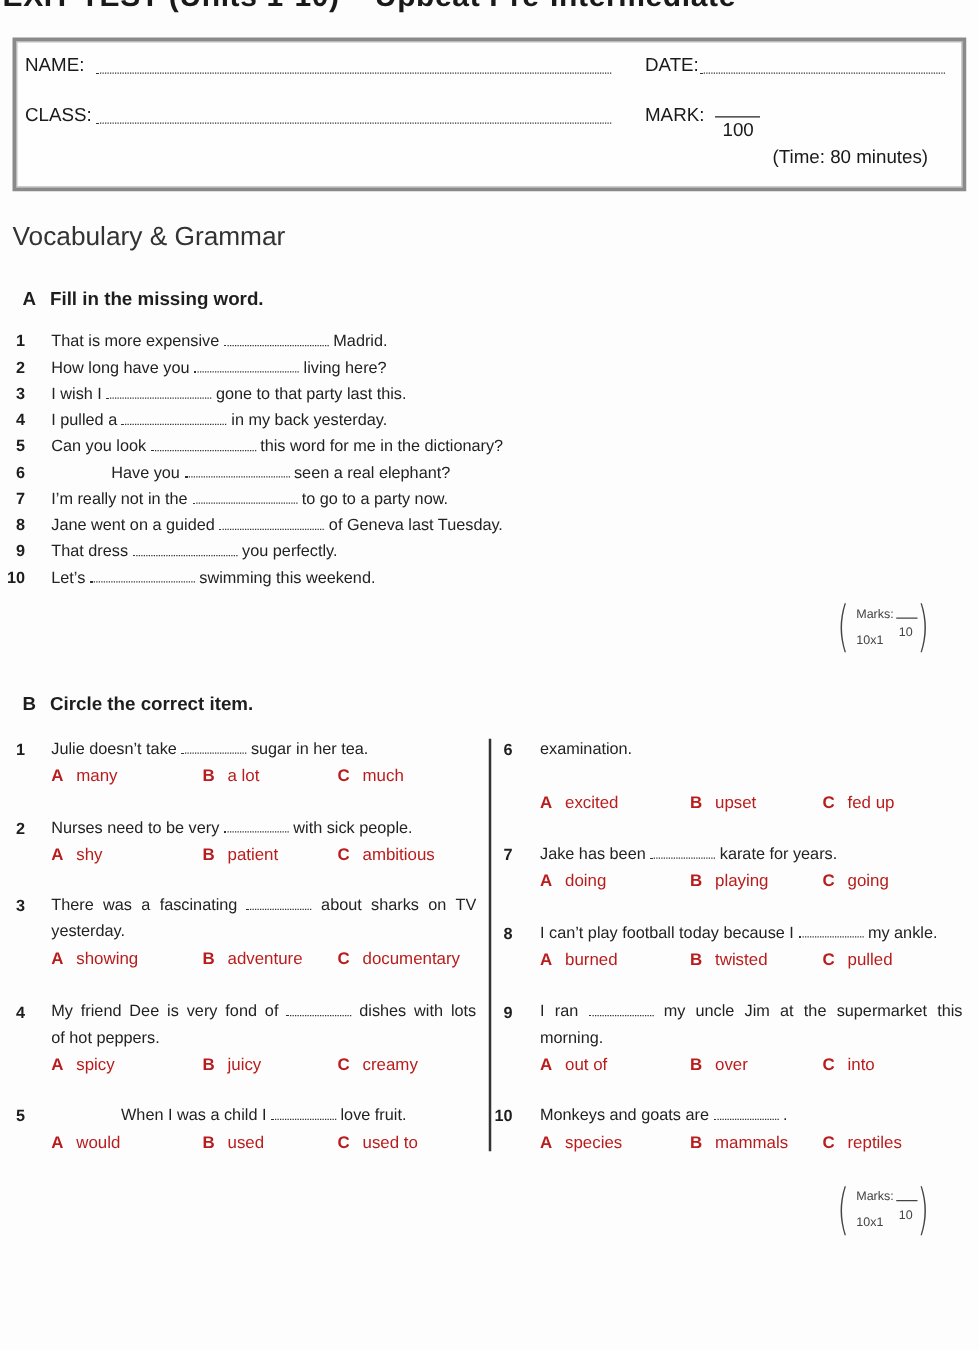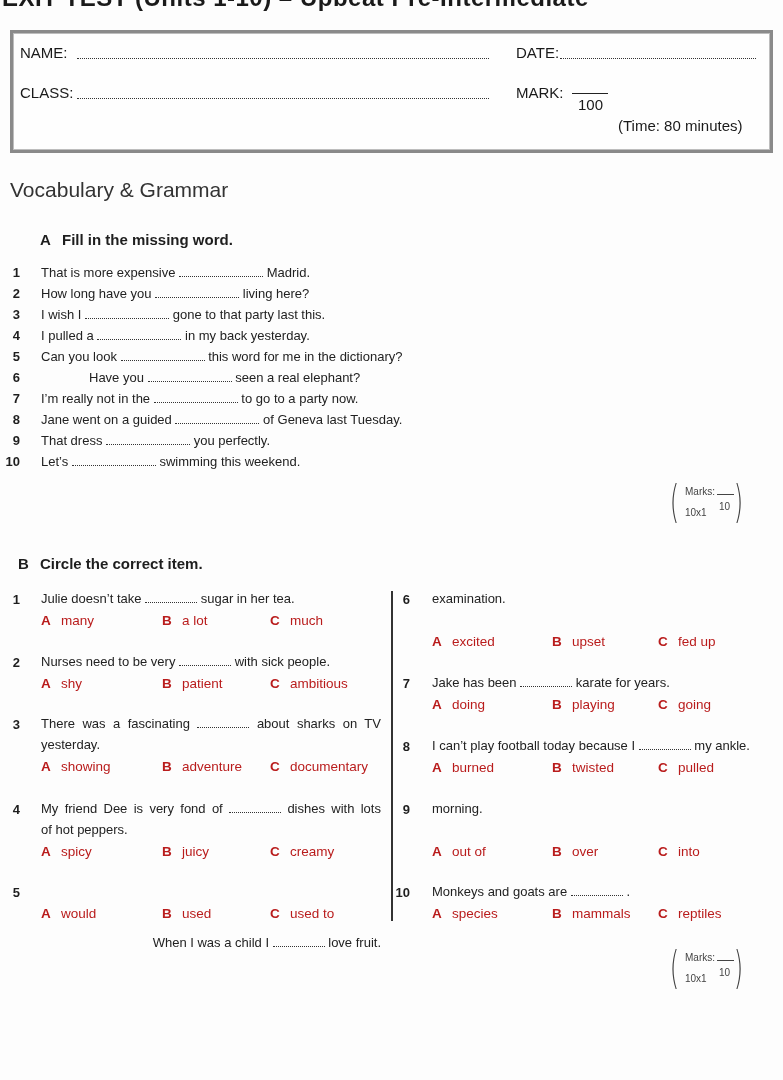--- a/index.html
+++ b/index.html
@@ -51,21 +51,21 @@
 
 <div class="abs info-label" style="left:20px;top:84px;">CLASS:</div>
 <div class="abs dots" style="left:77px;top:88px;width:412px;"></div>
 <div class="abs info-label" style="left:516px;top:84px;">MARK:</div>
 <div class="frac-line" style="left:572px;top:93px;"></div>
 <div class="abs info-label" style="left:578px;top:96px;">100</div>
 <div class="abs info-label" style="left:618px;top:117px;">(Time: 80 minutes)</div>
 
 <div class="abs section-title">Vocabulary &amp; Grammar</div>
 
-<div class="abs part-head" style="left:18px;top:231px;margin-left:22px;">
+<div class="abs part-head" style="left:18px;top:231px;">
   <span class="letter">A</span><span>Fill in the missing word.</span>
 </div>
 
 <div id="partA">
     <div class="qn" style="left: 4px; top: 265px;">1</div>
     <div class="abs q" style="left: 41px; top: 265px;"><span>That is more expensive</span> <span class="blank" style="width:84px"></span> <span>Madrid.</span></div>
     <div class="qn" style="left: 4px; top: 286px;">2</div>
     <div class="abs q" style="left: 41px; top: 286px;"><span>How long have you</span> <span class="blank" style="width:84px"></span> <span>living here?</span></div>
     <div class="qn" style="left: 4px; top: 307px;">3</div>
     <div class="abs q" style="left: 41px; top: 307px;"><span>I wish I</span> <span class="blank" style="width:84px"></span> <span>gone to that party last this.</span></div>
@@ -120,21 +120,21 @@
     <div class="opt" style="left: 270px; top: 759px;"><b>C</b><span>documentary</span></div>
     <div class="qn" style="left: 4px; top: 802px;">4</div>
     <div class="wrap" style="left: 41px; top: 798px; width: 340px; text-align: justify;">
       <div style="text-align:justify;text-align-last:justify;"><span>My friend Dee is very fond of</span> <span class="blank" style="width:52px"></span> <span>dishes with lots</span></div>
       <div style="text-align:left"><span>of hot peppers.</span></div>
     </div>
     <div class="opt" style="left: 41px; top: 844px;"><b>A</b><span>spicy</span></div>
     <div class="opt" style="left: 162px; top: 844px;"><b>B</b><span>juicy</span></div>
     <div class="opt" style="left: 270px; top: 844px;"><b>C</b><span>creamy</span></div>
     <div class="qn" style="left: 4px; top: 885px;">5</div>
-    <div class="wrap" style="left: 41px; top: 932px; width: 340px; text-align: right;"><span>When I was a child I</span> <span class="blank" style="width:52px"></span> <span>love fruit.</span></div>
+    <div class="wrap" style="left: 41px; top: 881px; width: 340px; text-align: center;"><span>When I was a child I</span> <span class="blank" style="width:52px"></span> <span>love fruit.</span></div>
     <div class="opt" style="left: 41px; top: 906px;"><b>A</b><span>would</span></div>
     <div class="opt" style="left: 162px; top: 906px;"><b>B</b><span>used</span></div>
     <div class="opt" style="left: 270px; top: 906px;"><b>C</b><span>used to</span></div>
     <div class="qn" style="left: 394px; top: 592px;">6</div>
     <div class="wrap" style="left: 432px; top: 588px; width: 338px; text-align: justify;">
       <div style="text-align:left"><span>examination.</span></div>
     </div>
     <div class="opt" style="left: 432px; top: 634px;"><b>A</b><span>excited</span></div>
     <div class="opt" style="left: 552px; top: 634px;"><b>B</b><span>upset</span></div>
     <div class="opt" style="left: 658px; top: 634px;"><b>C</b><span>fed up</span></div>
@@ -143,20 +143,21 @@
     <div class="opt" style="left: 432px; top: 697px;"><b>A</b><span>doing</span></div>
     <div class="opt" style="left: 552px; top: 697px;"><b>B</b><span>playing</span></div>
     <div class="opt" style="left: 658px; top: 697px;"><b>C</b><span>going</span></div>
     <div class="qn" style="left: 394px; top: 739px;">8</div>
     <div class="wrap" style="left: 432px; top: 735px; width: 338px; text-align: left;"><span>I can’t play football today because I</span> <span class="blank" style="width:52px"></span> <span>my ankle.</span></div>
     <div class="opt" style="left: 432px; top: 760px;"><b>A</b><span>burned</span></div>
     <div class="opt" style="left: 552px; top: 760px;"><b>B</b><span>twisted</span></div>
     <div class="opt" style="left: 658px; top: 760px;"><b>C</b><span>pulled</span></div>
     <div class="qn" style="left: 394px; top: 802px;">9</div>
     <div class="wrap" style="left: 432px; top: 798px; width: 338px; text-align: justify;">
+      <div style="text-align:justify;text-align-last:justify;"><span>I ran</span> <span class="blank" style="width:52px"></span> <span>my uncle Jim at the supermarket this</span></div>
       <div style="text-align:left"><span>morning.</span></div>
     </div>
     <div class="opt" style="left: 432px; top: 844px;"><b>A</b><span>out of</span></div>
     <div class="opt" style="left: 552px; top: 844px;"><b>B</b><span>over</span></div>
     <div class="opt" style="left: 658px; top: 844px;"><b>C</b><span>into</span></div>
     <div class="qn" style="left: 394px; top: 885px;">10</div>
     <div class="wrap" style="left: 432px; top: 881px; width: 338px; text-align: left;"><span>Monkeys and goats are</span> <span class="blank" style="width:52px"></span> <span>.</span></div>
     <div class="opt" style="left: 432px; top: 906px;"><b>A</b><span>species</span></div>
     <div class="opt" style="left: 552px; top: 906px;"><b>B</b><span>mammals</span></div>
     <div class="opt" style="left: 658px; top: 906px;"><b>C</b><span>reptiles</span></div>

